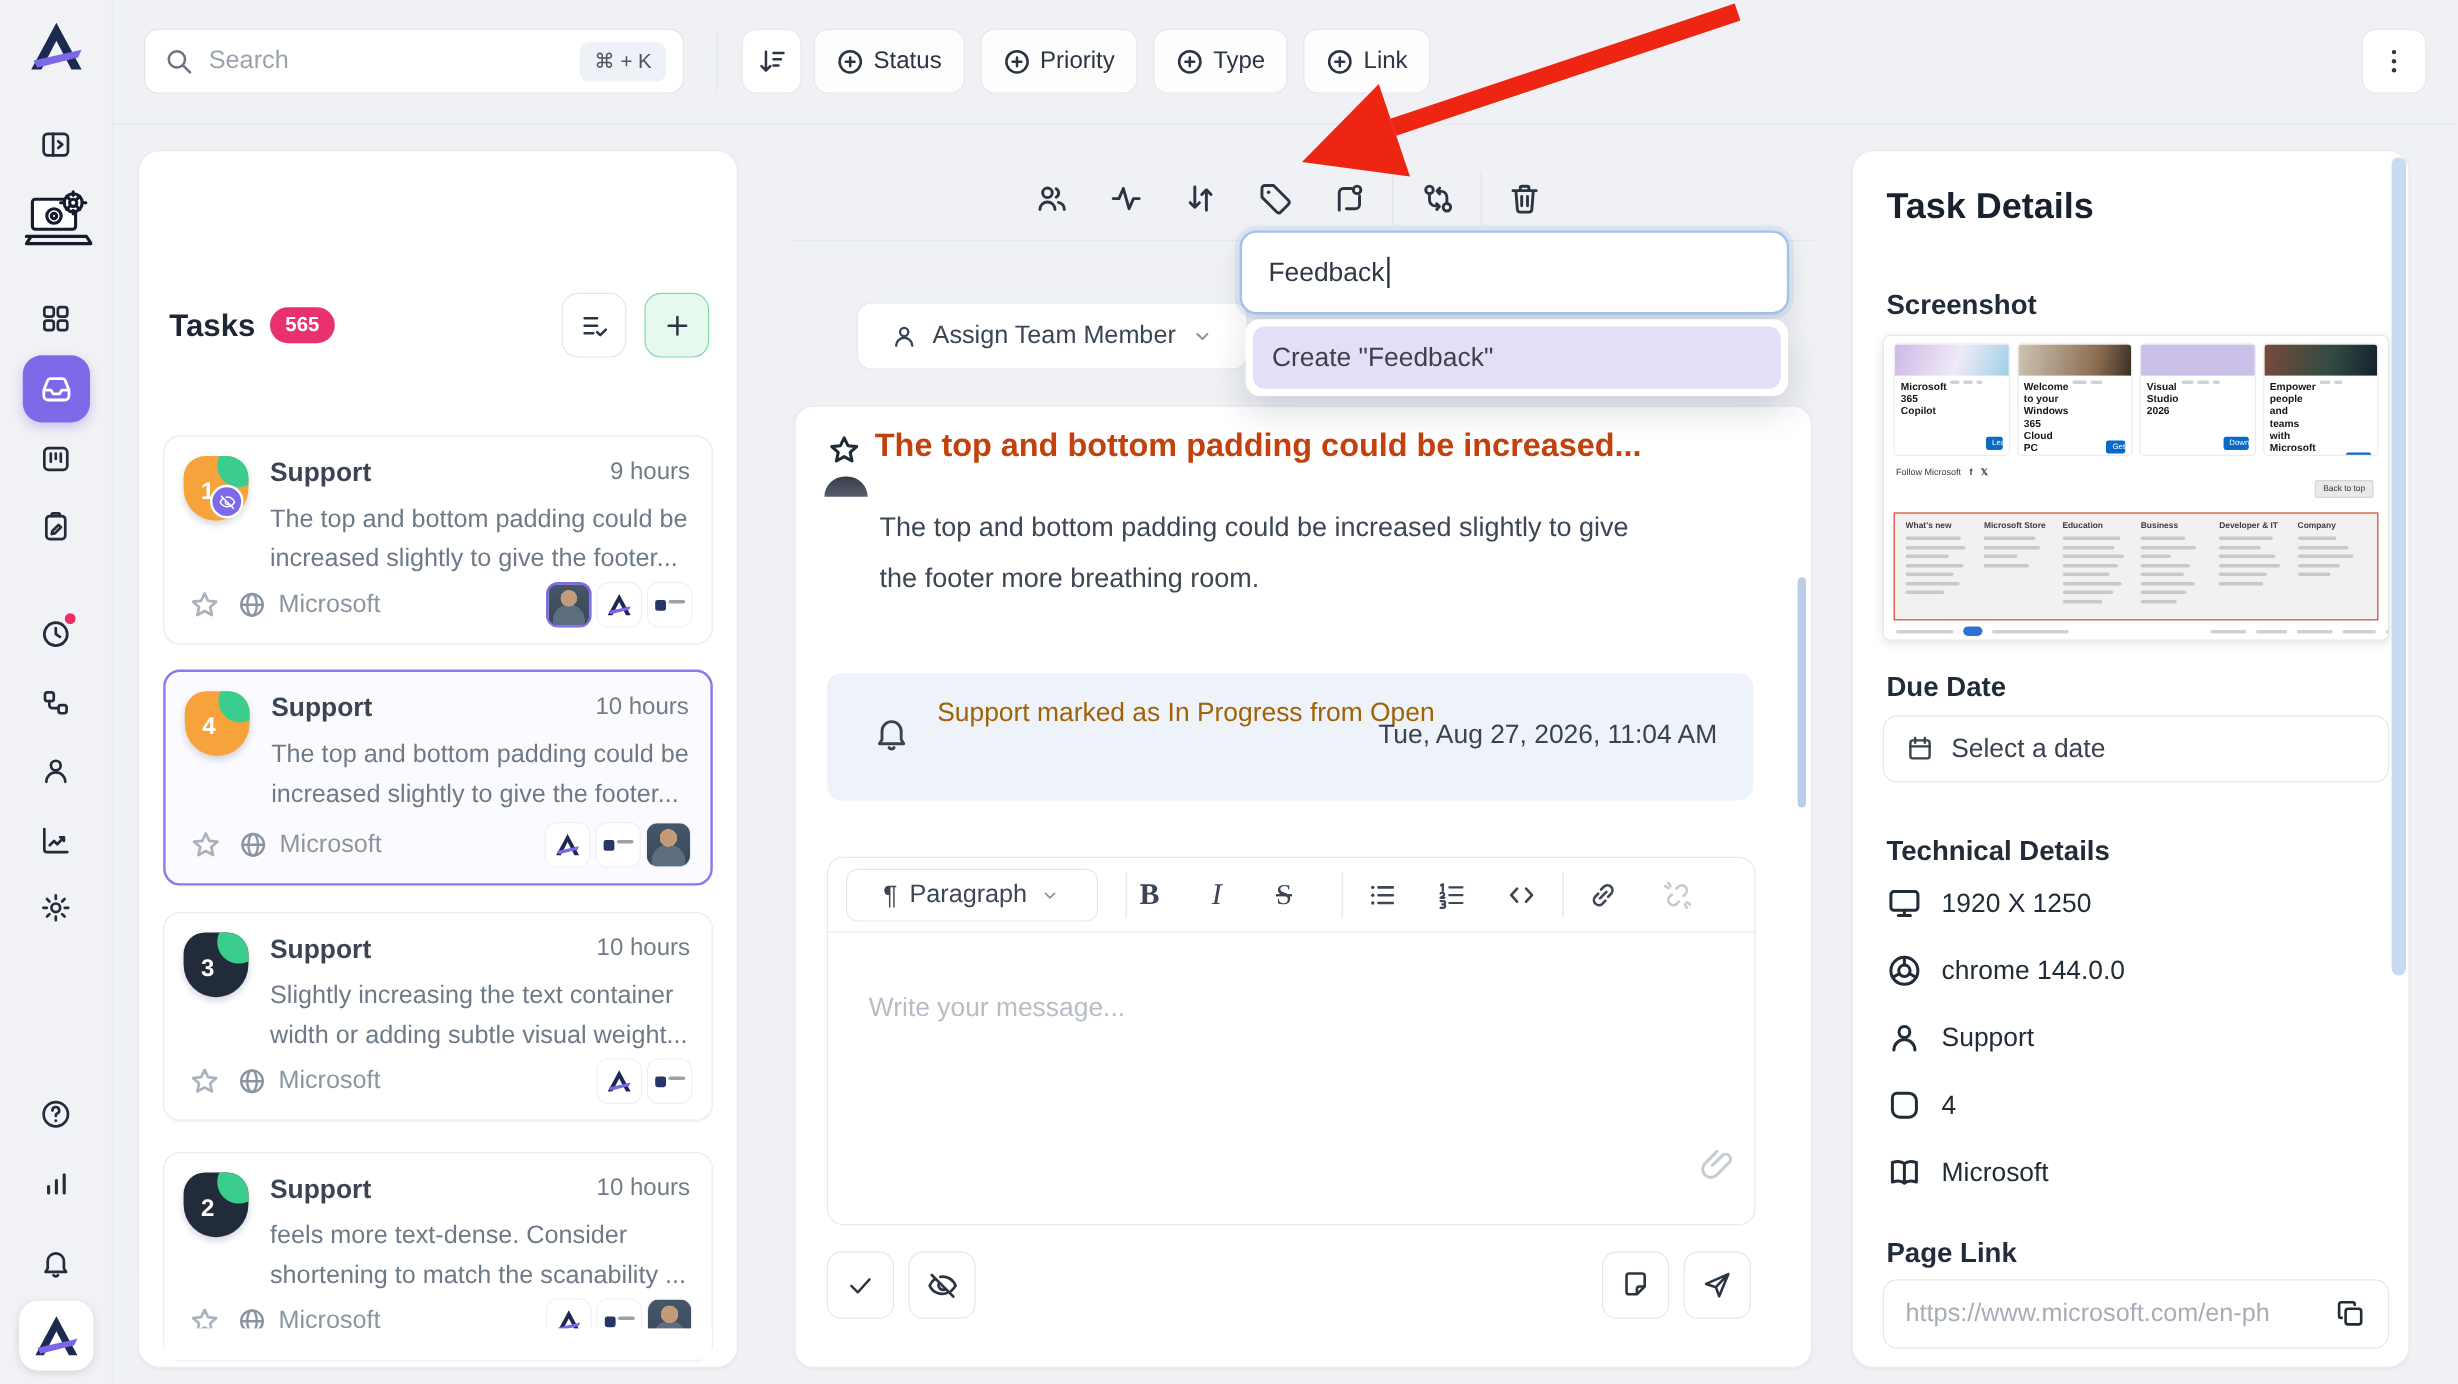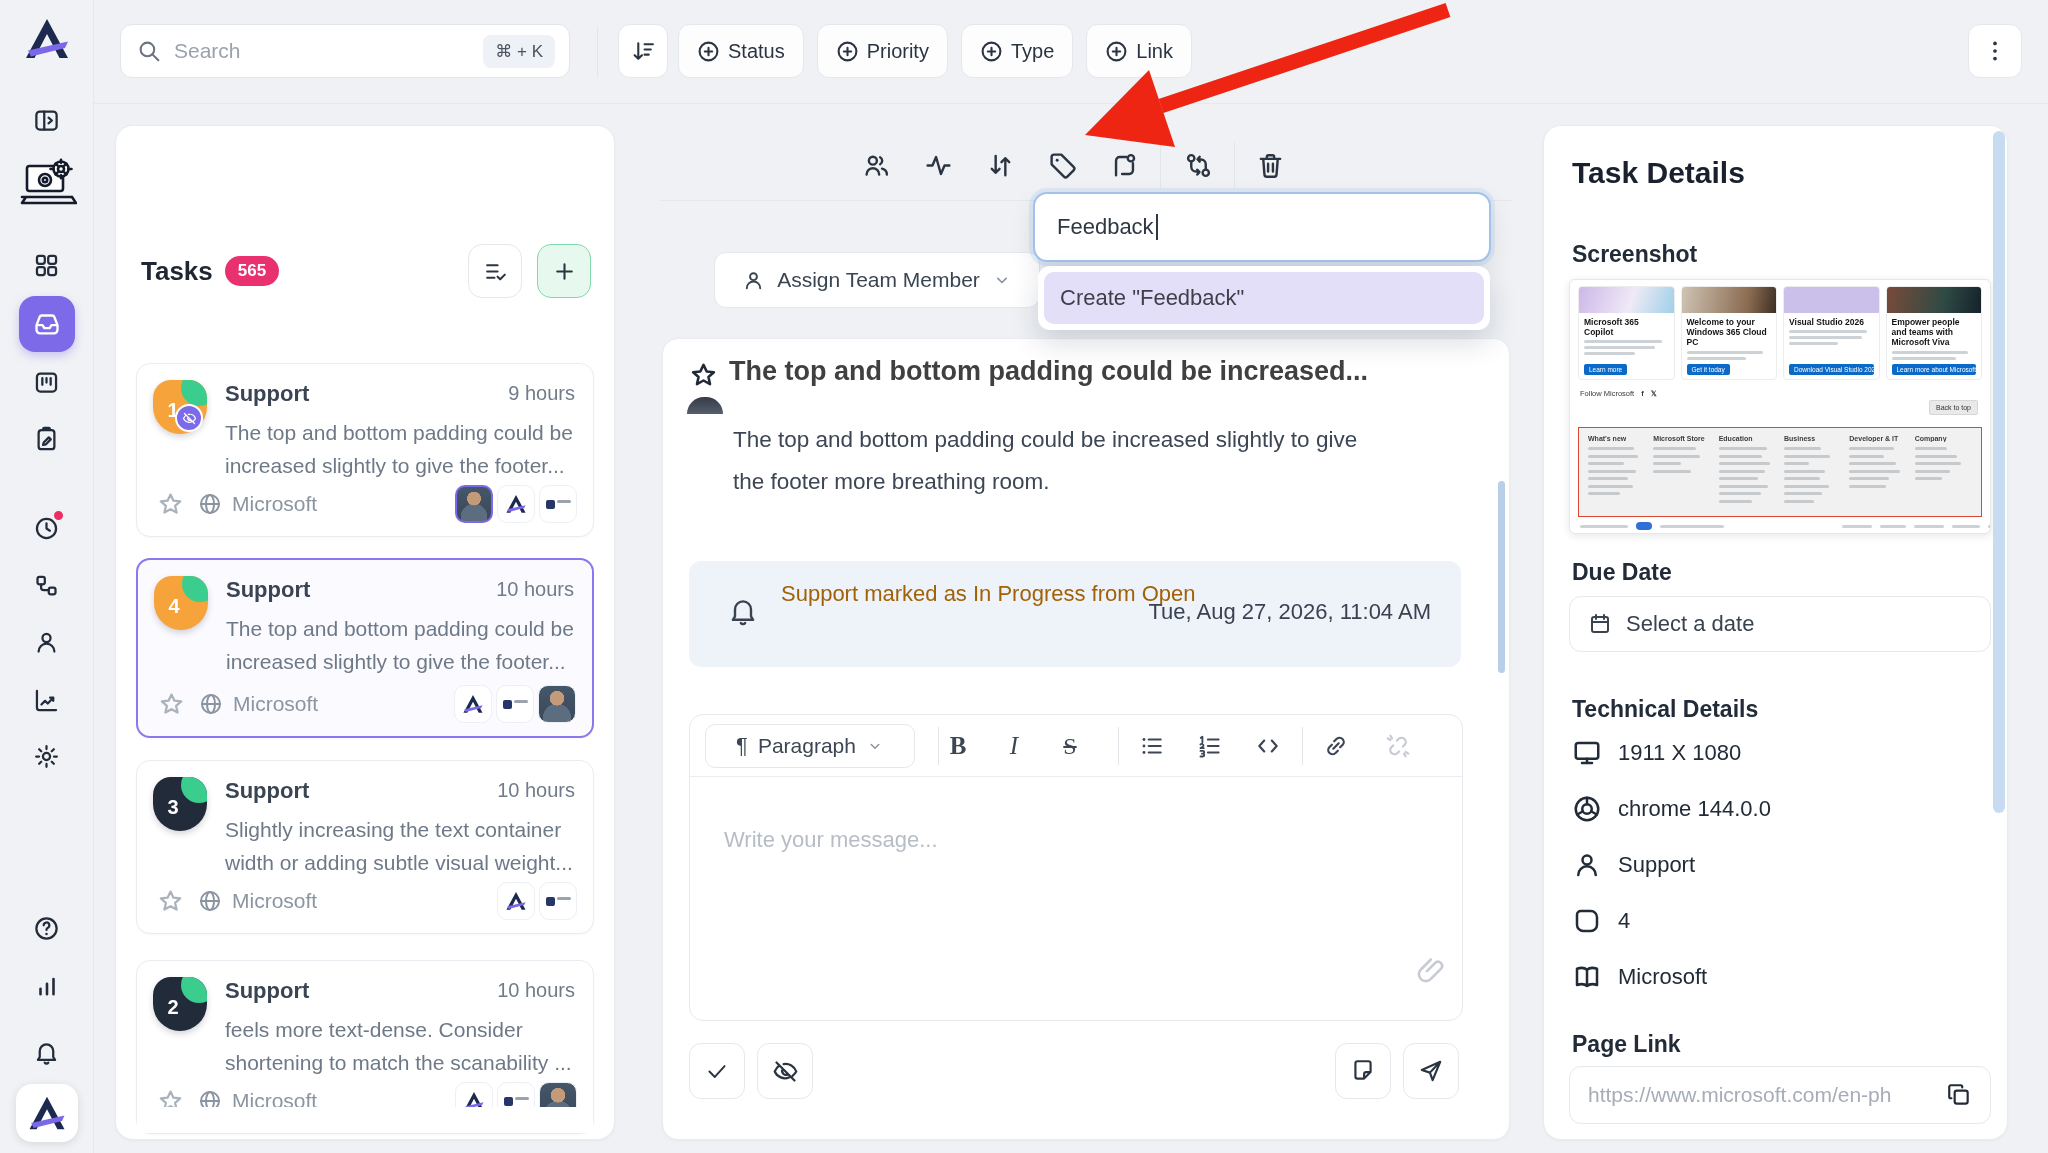--- a/index.html
+++ b/index.html
@@ -53,21 +53,21 @@
   .popover-opt{width:100%;height:52px;background:#e3dff9;border-radius:10px;display:flex;align-items:center;padding:0 16px;font-size:22px;color:#3f3f4a;cursor:pointer}
   .caret{width:2px;height:26px;background:#2f3744;margin-left:2px}
   
   .dlabel{font-size:23px;font-weight:700;color:#222b38}
   .drow{position:absolute;display:flex;align-items:center;gap:16px;color:#222b38;font-size:22px}
   .dinput{position:absolute;left:25px;width:422px;height:56px;border:1px solid #e4e7ec;border-radius:12px;display:flex;align-items:center;gap:14px;padding:0 18px;background:#fff}
   .thumb{position:absolute;left:25px;top:153px;width:422px;height:255px;background:#fff;border:1px solid #e7e7e7;border-radius:6px;box-shadow:0 2px 8px rgba(20,30,50,.10);padding:6px 8px;overflow:hidden}
   .mrow{display:flex;gap:6px}
   .mcard{flex:1;border:1px solid #ececec;border-radius:4px;background:#fff;overflow:hidden;display:flex;flex-direction:column;height:94px}
   .mimg{height:26px;flex:none}
-  .mbody{padding:4px 5px;display:flex;flex-direction:column;gap:3px;flex:1}
+  .mbody{padding:4px 5px;display:flex;flex-direction:row;gap:3px;flex:1}
   .mtitle{font-size:8.5px;font-weight:700;color:#141414;line-height:1.2}
   .mbar{height:3px;background:#cdd2d6;border-radius:2px}
   .mbtn{margin-top:auto;align-self:flex-start;background:#0b69c7;color:#fff;font-size:6.5px;padding:2px 5px;border-radius:2px;white-space:nowrap;overflow:hidden;max-width:100%}
   .ffoot{position:absolute;left:8px;right:8px;top:147px;height:90px;background:#f1f1f1;border:1.5px solid #dd4631;display:flex;gap:8px;padding:7px 9px}
   .fcol{flex:1;min-width:0}
   .fcol .h{font-size:7px;font-weight:700;color:#3c3c3c;margin-bottom:5px;white-space:nowrap;overflow:hidden}
   .fbar{height:3px;background:#c6cacd;border-radius:2px;margin-bottom:4.5px}
   .scrollbar{position:absolute;border-radius:8px;background:#c7dbf1}
 </style>
 </head>
@@ -635,21 +635,21 @@
         </svg>
       </span>
   </div>
 
   <section class="card-main">
     <span class="abs" style="left:26px;top:22px;color:#1f2937">
         <svg class="i" width="29" height="29" viewBox="0 0 24 24" style="stroke-width:2.1">
           <use href="#g-star"></use>
         </svg>
       </span>
-    <h1 class="abs" style="left:66px;top:17px;width:770px;font-size:27px;font-weight:700;color:#404040;white-space:nowrap;overflow:hidden">The top and bottom padding could be increased...</h1>
+    <h1 class="abs" style="left:66px;top:17px;width:770px;font-size:27px;font-weight:700;color:#c2410c;white-space:nowrap;overflow:hidden">The top and bottom padding could be increased...</h1>
     <div class="abs" style="left:24px;top:58px;width:36px;height:17px;border-radius:18px 18px 0 0;background:linear-gradient(#363b46,#555e6e)"></div>
     <p class="abs" style="left:70px;top:80px;width:660px;font-size:22.5px;line-height:42px;color:#3c4654">The top and bottom padding could be increased slightly to give the footer more breathing room.</p>
 
     <div class="notif">
       <span class="abs" style="left:38px;top:34px;color:#39424f">
           <svg class="i" width="32" height="32" viewBox="0 0 24 24" style="stroke-width:1.8">
             <use href="#g-bell"></use>
           </svg>
         </span>
       <div class="abs" style="left:92px;top:12px;width:440px;font-size:22px;line-height:42px;color:#a16207">Support marked as In Progress from Open</div>
@@ -875,21 +875,21 @@
       <span style="font-size:22px;color:#39424f">Select a date</span>
     </div>
 
     <div class="abs dlabel" style="left:28px;top:570px">Technical Details</div>
     <div class="drow" style="left:28px;top:612px">
         <span>
           <svg class="i" width="30" height="30" viewBox="0 0 24 24">
             <use href="#g-monitor"></use>
           </svg>
         </span>
-        <span>1911 X 1080</span>
+        <span>1920 X 1250</span>
       </div>
     <div class="drow" style="left:28px;top:668px">
         <span>
           <svg class="i" width="30" height="30" viewBox="0 0 24 24">
             <use href="#g-chrome"></use>
           </svg>
         </span>
         <span>chrome 144.0.0</span>
       </div>
     <div class="drow" style="left:28px;top:724px">

